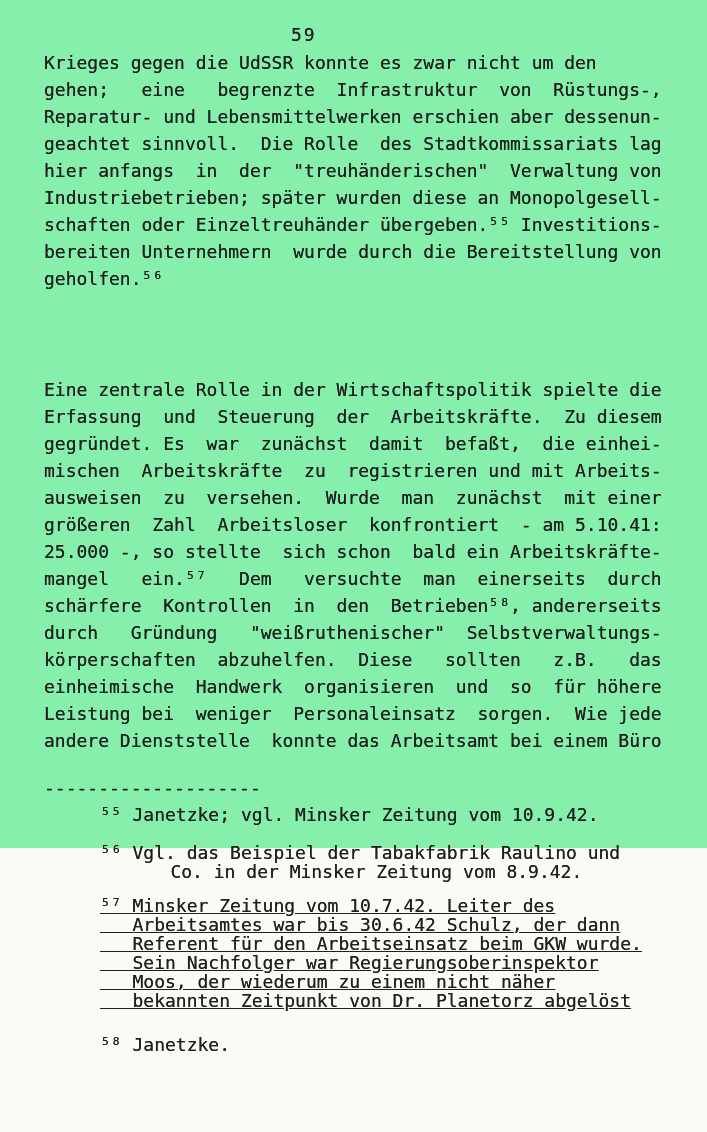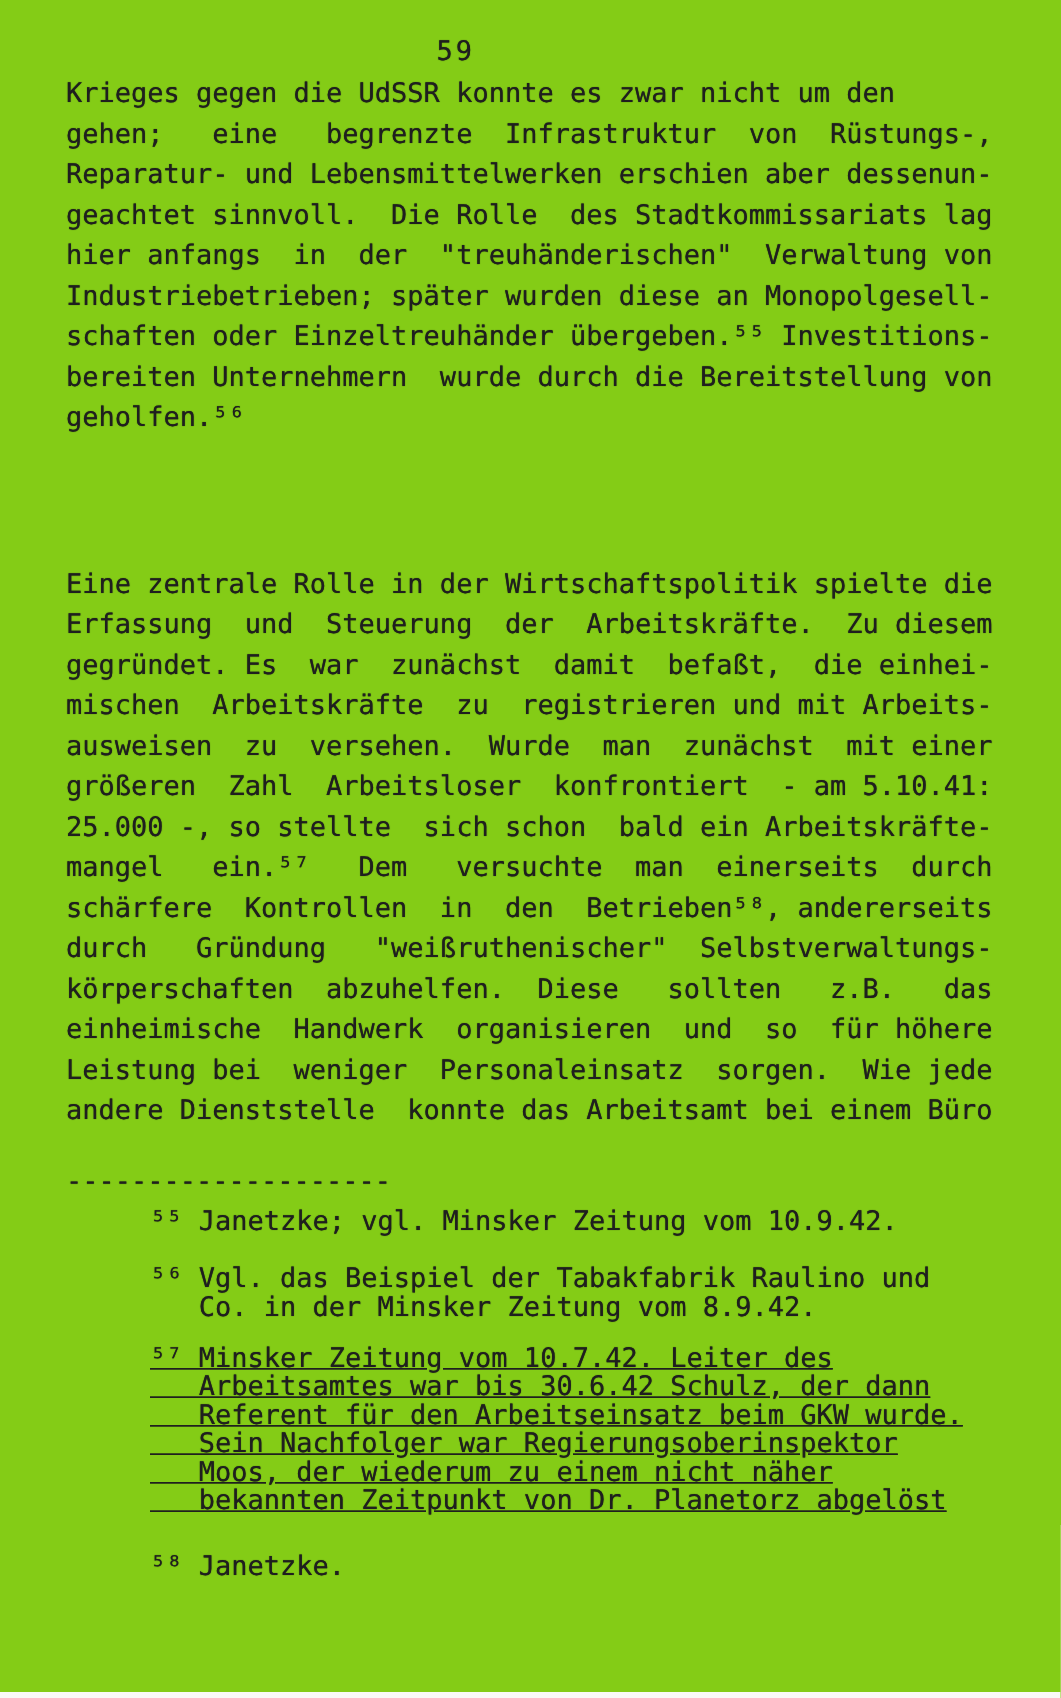--- a/index.html
+++ b/index.html
@@ -9,22 +9,22 @@
   }
   body {
     width: 707px;
     height: 1132px;
     background: #fafaf7;
     overflow: hidden;
   }
   .page {
     position: relative;
     width: 707px;
-    height: 1128px;
-    background: #84cc16;
+    height: 848px;
+    background: #86efac;
     font-family: "DejaVu Sans Mono", "Liberation Mono", monospace;
     color: #1f1f1f;
   }
   .line {
     white-space: pre;
     font-size: 18px;
     line-height: 27px;
     text-shadow: 0 0 0.6px rgba(20,20,20,0.85);
   }
   .pageno {
@@ -49,21 +49,21 @@
     left: 44px;
   }
   .footnote {
     position: absolute;
     left: 100px;
   }
   .footnote .line {
     line-height: 19px;
   }
   .fn55 { top: 805px; }
-  .fn56 { top: 843px; }
+  .fn56 { top: 843px; text-align: center; }
   .fn57 { top: 896px; text-decoration: underline; }
   .fn58 { top: 1035px; }
 </style>
 </head>
 <body>
 
 <div class="page">
 
   <div class="pageno line">59</div>
 

